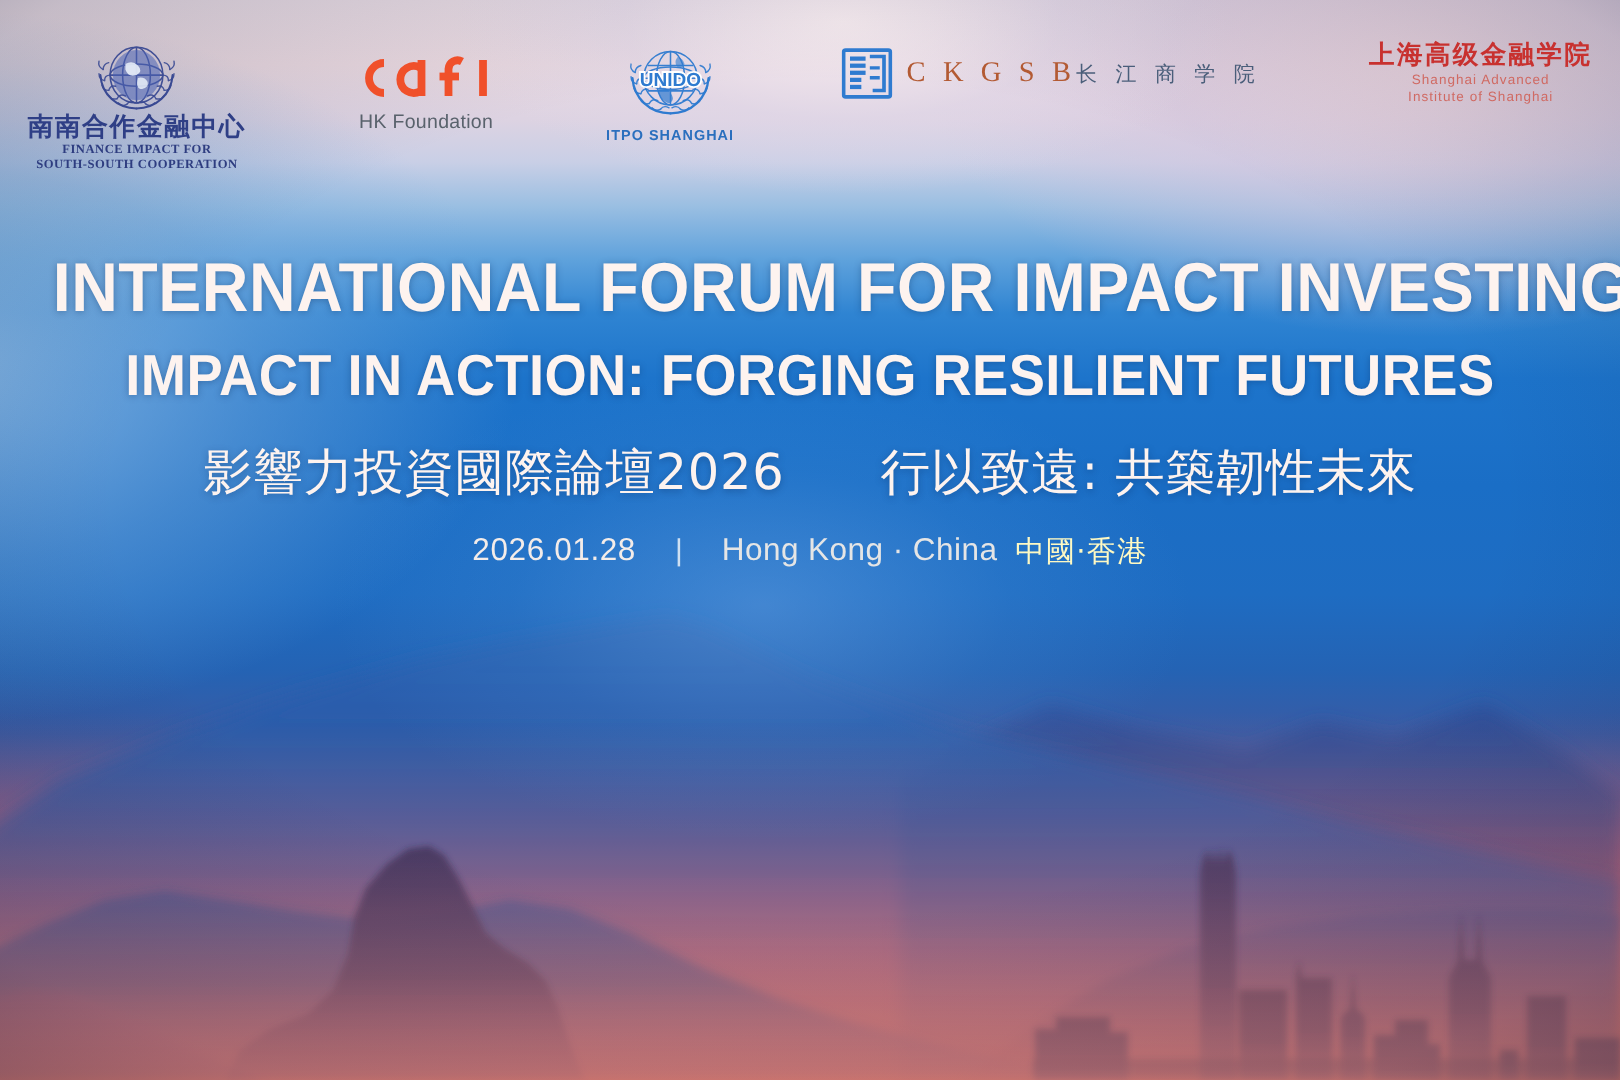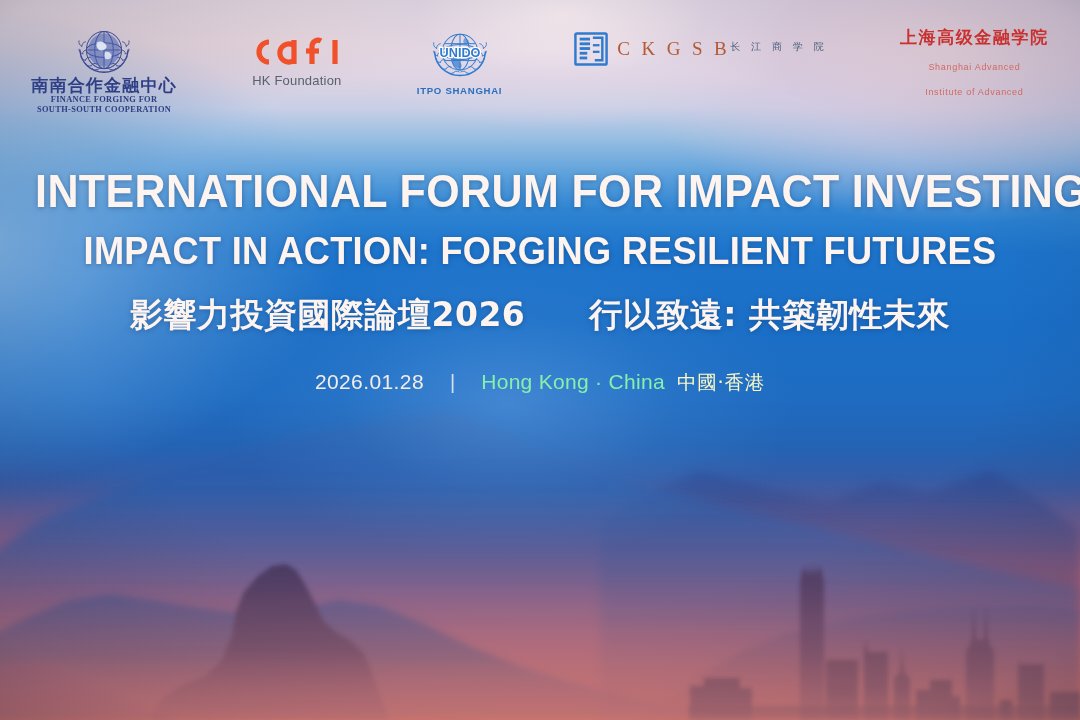--- a/index.html
+++ b/index.html
@@ -147,39 +147,39 @@
 
   
   .ckgsb-row { display:flex; align-items:center; gap: 9px; margin-top: 6px;}
   .ckgsb-mark { display:block; width: 34px; height: 34px; }
   .ckgsb-txt { display:flex; flex-direction:row; }
   .ckgsb-en {
     font-size: 19px; font-weight: 400; color: #b35a33;
     letter-spacing: 3.4px; font-family: "Liberation Serif", serif;
   }
   .ckgsb-cn {
-    font-size: 10px; color: #4a5e7a; letter-spacing: 4.2px; margin-top: 3px;
-    font-family: Liberation Serif, serif;
+    font-size: 14px; color: #4a5e7a; letter-spacing: 4.2px; margin-top: 3px;
+    font-family: Liberation Sans, sans-serif;
   }
 
   
   .saif-row { display:flex; align-items:center; gap: 6px; }
   .saif-seal { display:block; width: 32px; height: 32px; }
   .saif-letters {
     font-family: "Liberation Serif", serif;
     font-size: 27px; font-weight: 700; color: #c8312f;
     letter-spacing: 1px; line-height: 1;
   }
   .saif-cn {
     font-size: 17px; font-weight: 700; color: #c8312f;
     letter-spacing: 1.6px; margin-top: 3px;
     font-family: "DejaVu Sans", sans-serif;
   }
   .saif-en1, .saif-en2 {
-    font-size: 9px; color: #d06a63; letter-spacing: 0.7px; margin-top: 16px;
+    font-size: 9px; color: #d06a63; letter-spacing: 0.7px; margin-top: 2px;
   }
 
   
   #headline-wrap {
     position: absolute;
     left: 0; top: 168px; width: 1080px;
     text-align: center;
     z-index: 8;
   }
   #title-main {
@@ -208,43 +208,43 @@
   #title-cn-row {
     margin-top: 22px;
     display: flex;
     justify-content: center;
     align-items: baseline;
     gap: 64px;
     white-space: nowrap;
   }
   .title-cn {
     font-family: "DejaVu Sans", sans-serif;
-    font-weight: 700;
+    font-weight: 400;
     font-size: 33px;
     color: #fdf3ef;
     letter-spacing: 0.5px;
     text-shadow: 0 1px 5px rgba(10,40,90,0.35);
   }
   #meta-row {
-    margin-top: 31px;
+    margin-top: 16px;
     display: flex;
     justify-content: center;
     align-items: center;
     gap: 0;
     white-space: nowrap;
   }
   .meta-date {
     font-size: 21px; color: #f3ece9; letter-spacing: 0.4px;
     font-family: "Liberation Sans", sans-serif;
   }
   .meta-sep {
     font-size: 20px; color: #cfe0f2; margin: 0 26px; font-weight: 300;
   }
   .meta-loc-en {
-    font-size: 21px; color: #86efac; letter-spacing: 0.3px;
+    font-size: 21px; color: #e5e5e5; letter-spacing: 0.3px;
   }
   .meta-loc-cn {
     font-family: "DejaVu Sans", sans-serif;
     font-size: 19.5px; color: #fef9c3; letter-spacing: 0.8px; margin-left: 12px;
   }
 </style>
 </head>
 <body>
 
 <div id="stage">
@@ -381,21 +381,21 @@
             <path d="M53,30 q0,-4 -4,-4"></path>
           <path d="M50,37 q4,0 5,-4"></path>
             <path d="M50,37 q-1,-4 -5,-3"></path>
           <path d="M44,43 q4,1 6,-2"></path>
             <path d="M44,43 q-2,-4 -6,-2"></path>
           <path d="M37,47 q4,2 6,-1"></path>
             <path d="M37,47 q-2,-3 -6,-1"></path>
         </g>
       </svg>
       <div class="ss-cn">南南合作金融中心</div>
-      <div class="ss-en1">FINANCE FORGING FOR</div>
+      <div class="ss-en1">FINANCE IMPACT FOR</div>
       <div class="ss-en2">SOUTH-SOUTH COOPERATION</div>
     </div>
 
     <div class="logo-block cafi-wrap">
       <svg class="cafi-mark" width="96" height="34" viewBox="0 0 96 34">
         <g fill="none" stroke="#f0502a" stroke-width="5.2" stroke-linecap="butt">
 
           <path d="M20,8 A10,10 0 1,0 20,28"></path>
 
           <path d="M44,11 A9,9 0 1,0 44,27"></path>
@@ -471,21 +471,21 @@
         <div class="ckgsb-txt">
           <div class="ckgsb-en">C K G S B</div>
           <div class="ckgsb-cn">长 江 商 学 院</div>
         </div>
       </div>
     </div>
 
     <div class="logo-block">
       <div class="saif-cn">上海高级金融学院</div>
       <div class="saif-en1">Shanghai Advanced</div>
-      <div class="saif-en2">Institute of Advanced</div>
+      <div class="saif-en2">Institute of Shanghai</div>
     </div>
   </div>
 
   <div id="headline-wrap">
     <div id="title-main">INTERNATIONAL FORUM FOR IMPACT INVESTING 2026</div>
     <div id="title-sub">IMPACT IN ACTION: FORGING RESILIENT FUTURES</div>
     <div id="title-cn-row">
       <span class="title-cn">影響力投資國際論壇2026</span>
       <span class="title-cn">行以致遠: 共築韌性未來</span>
     </div>

